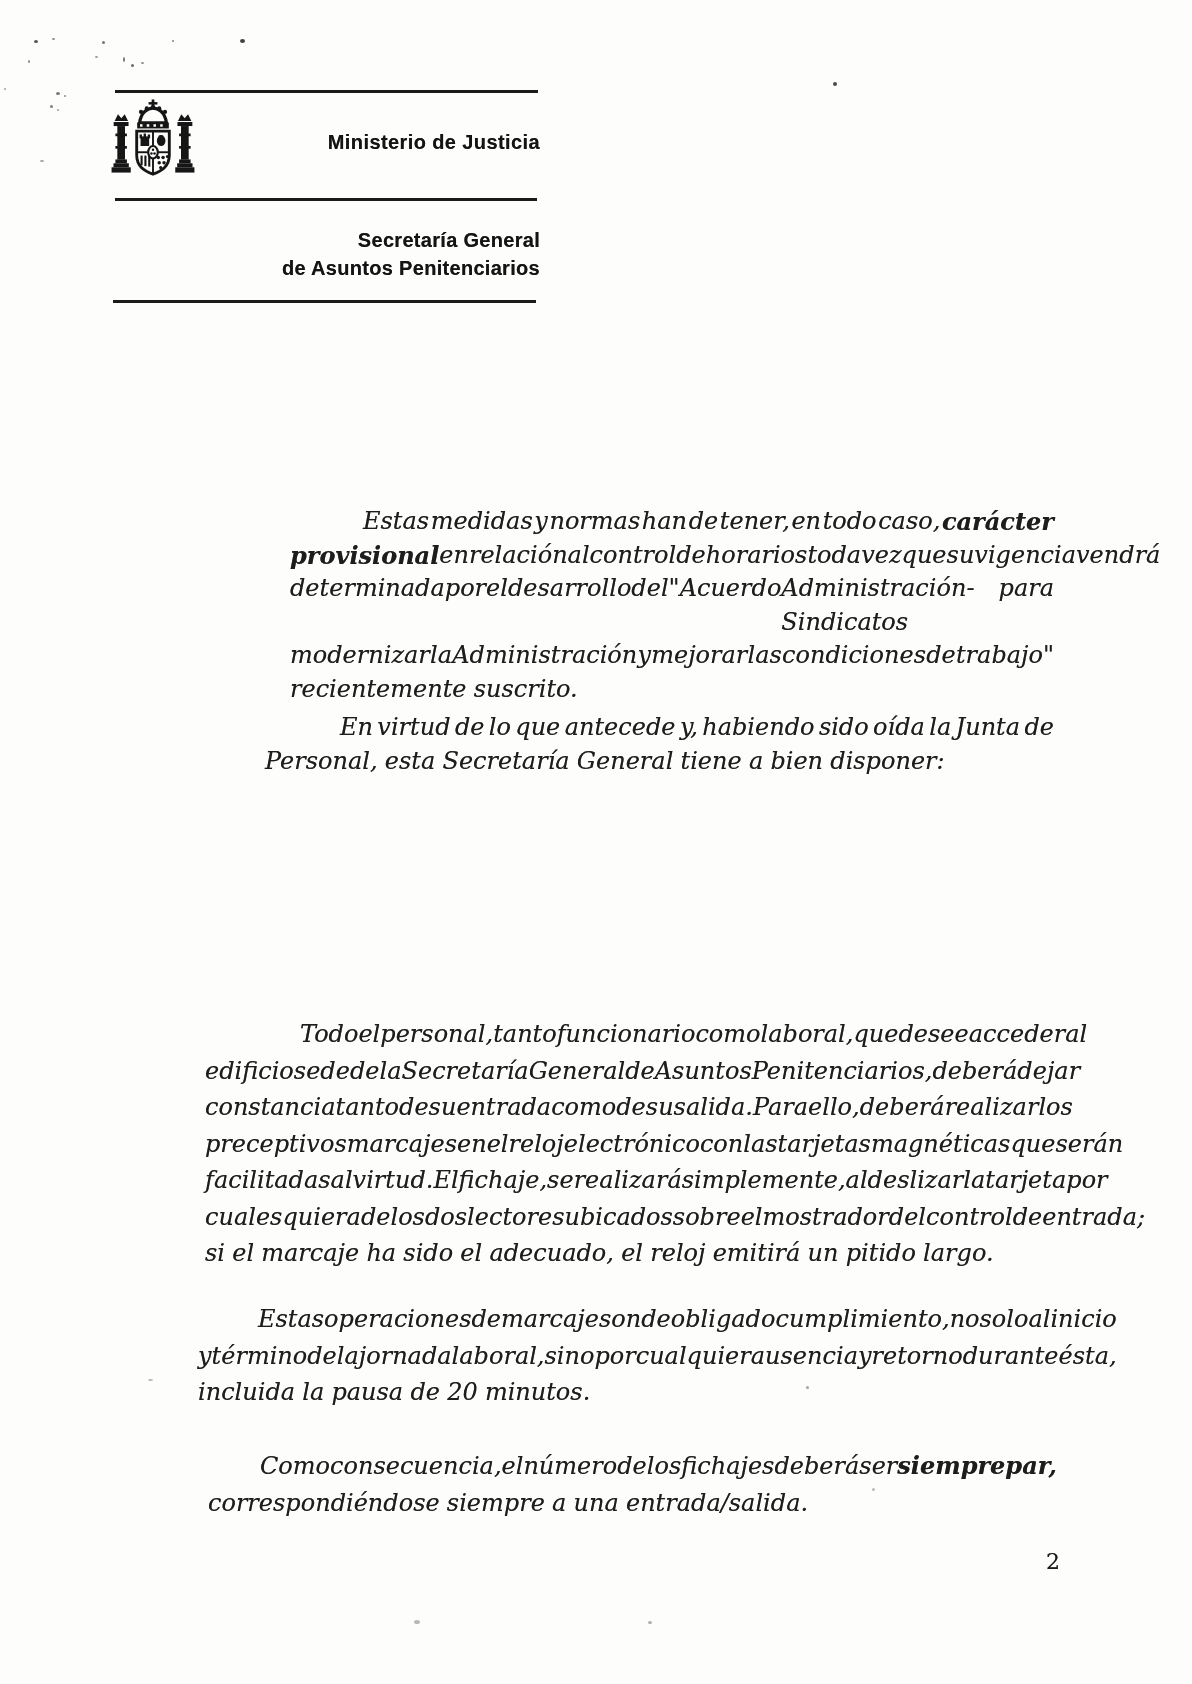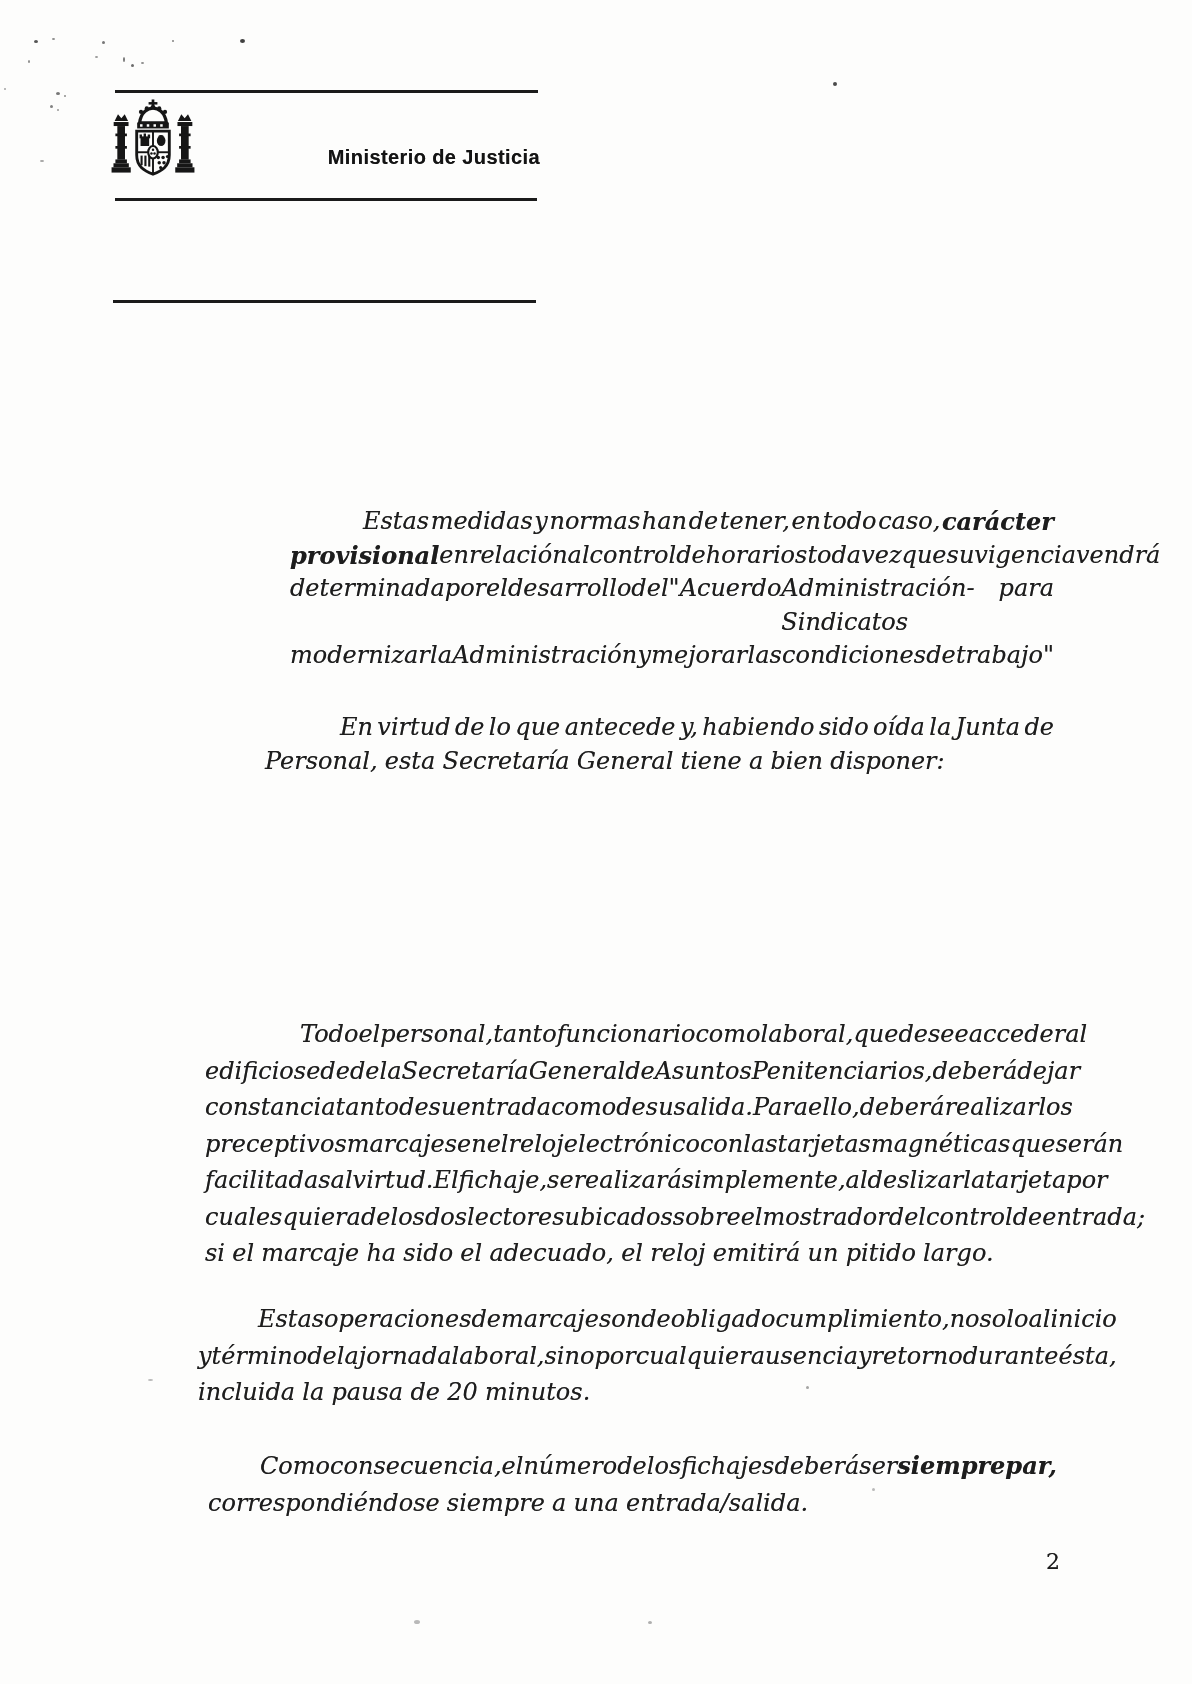--- a/index.html
+++ b/index.html
@@ -10,21 +10,21 @@
     overflow:hidden;
     font-family:"DejaVu Serif","Liberation Serif",serif;
   }
   
   .rule{position:absolute;left:115px;width:423px;height:2.5px;background:#1b1b1b;}
   .rule1{top:90px;}
   .rule2{top:198px;width:422px;}
   .rule3{top:300px;left:113px;}
   .emblem{position:absolute;left:105px;top:99px;width:96px;height:94px;}
   .ministry{
-    position:absolute;left:115px;top:146px;width:425px;
+    position:absolute;left:115px;top:131px;width:425px;
     text-align:right;
     font-family:"Liberation Sans","DejaVu Sans",sans-serif;
     font-weight:bold;font-size:20px;letter-spacing:.4px;color:#141414;
     text-shadow:0 0 .6px rgba(0,0,0,.6);
   }
   .dept{
     position:absolute;left:115px;top:226px;width:425px;
     text-align:right;line-height:28px;
     font-family:"Liberation Sans","DejaVu Sans",sans-serif;
     font-weight:bold;font-size:20px;letter-spacing:.3px;color:#141414;
@@ -150,20 +150,24 @@
         <rect x="75.2" y="67" width="16" height="4.2"></rect>
         <rect x="73.2" y="71.2" width="20" height="5.5"></rect>
       </g>
     </svg>
   </div>
 
   <div class="ministry">Ministerio de Justicia</div>
 
   <div class="rule rule2"></div>
 
+  <div class="dept">
+    <div>Secretaría General</div>
+    <div>de Asuntos Penitenciarios</div>
+  </div>
 
   <div class="rule rule3"></div>
 
   <div class="para lh1 p1">
       <div class="tline" style="padding-left: 73px;">
         <span class="w">Estas</span>
         <span class="w">medidas</span>
         <span class="w">y</span>
         <span class="w">normas</span>
         <span class="w">han</span>
@@ -202,20 +206,24 @@
       <div class="tline">
         <span class="w">modernizar</span>
         <span class="w">la</span>
         <span class="w">Administración</span>
         <span class="w">y</span>
         <span class="w">mejorar</span>
         <span class="w">las</span>
         <span class="w">condiciones</span>
         <span class="w">de</span>
         <span class="w">trabajo"</span>
+      </div>
+      <div class="tline tline-last">
+        <span class="w">recientemente</span>
+        <span class="w">suscrito.</span>
       </div>
     </div>
 
   <div class="para lh1 p2">
       <div class="tline" style="padding-left: 75px;">
         <span class="w">En</span>
         <span class="w">virtud</span>
         <span class="w">de</span>
         <span class="w">lo</span>
         <span class="w">que</span>

